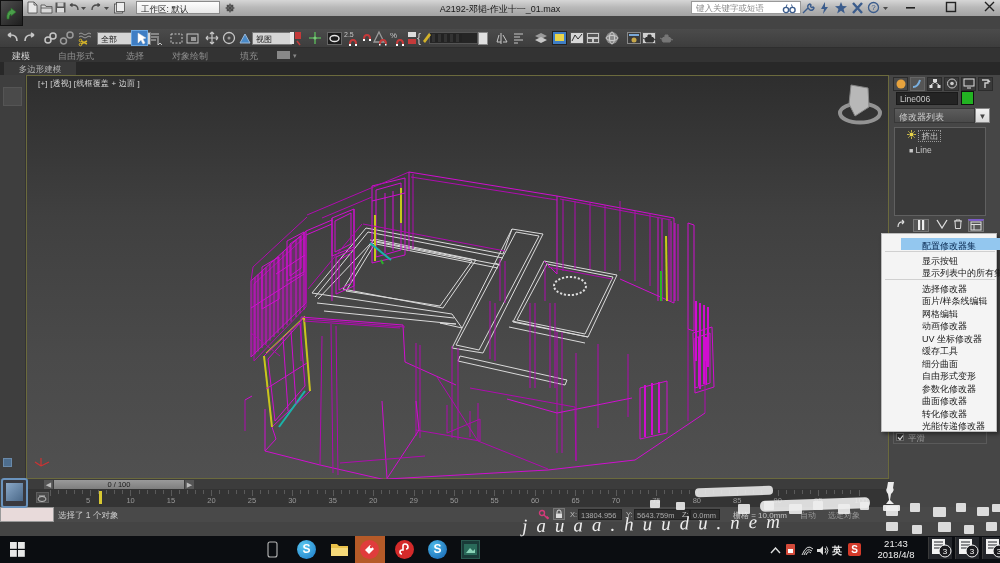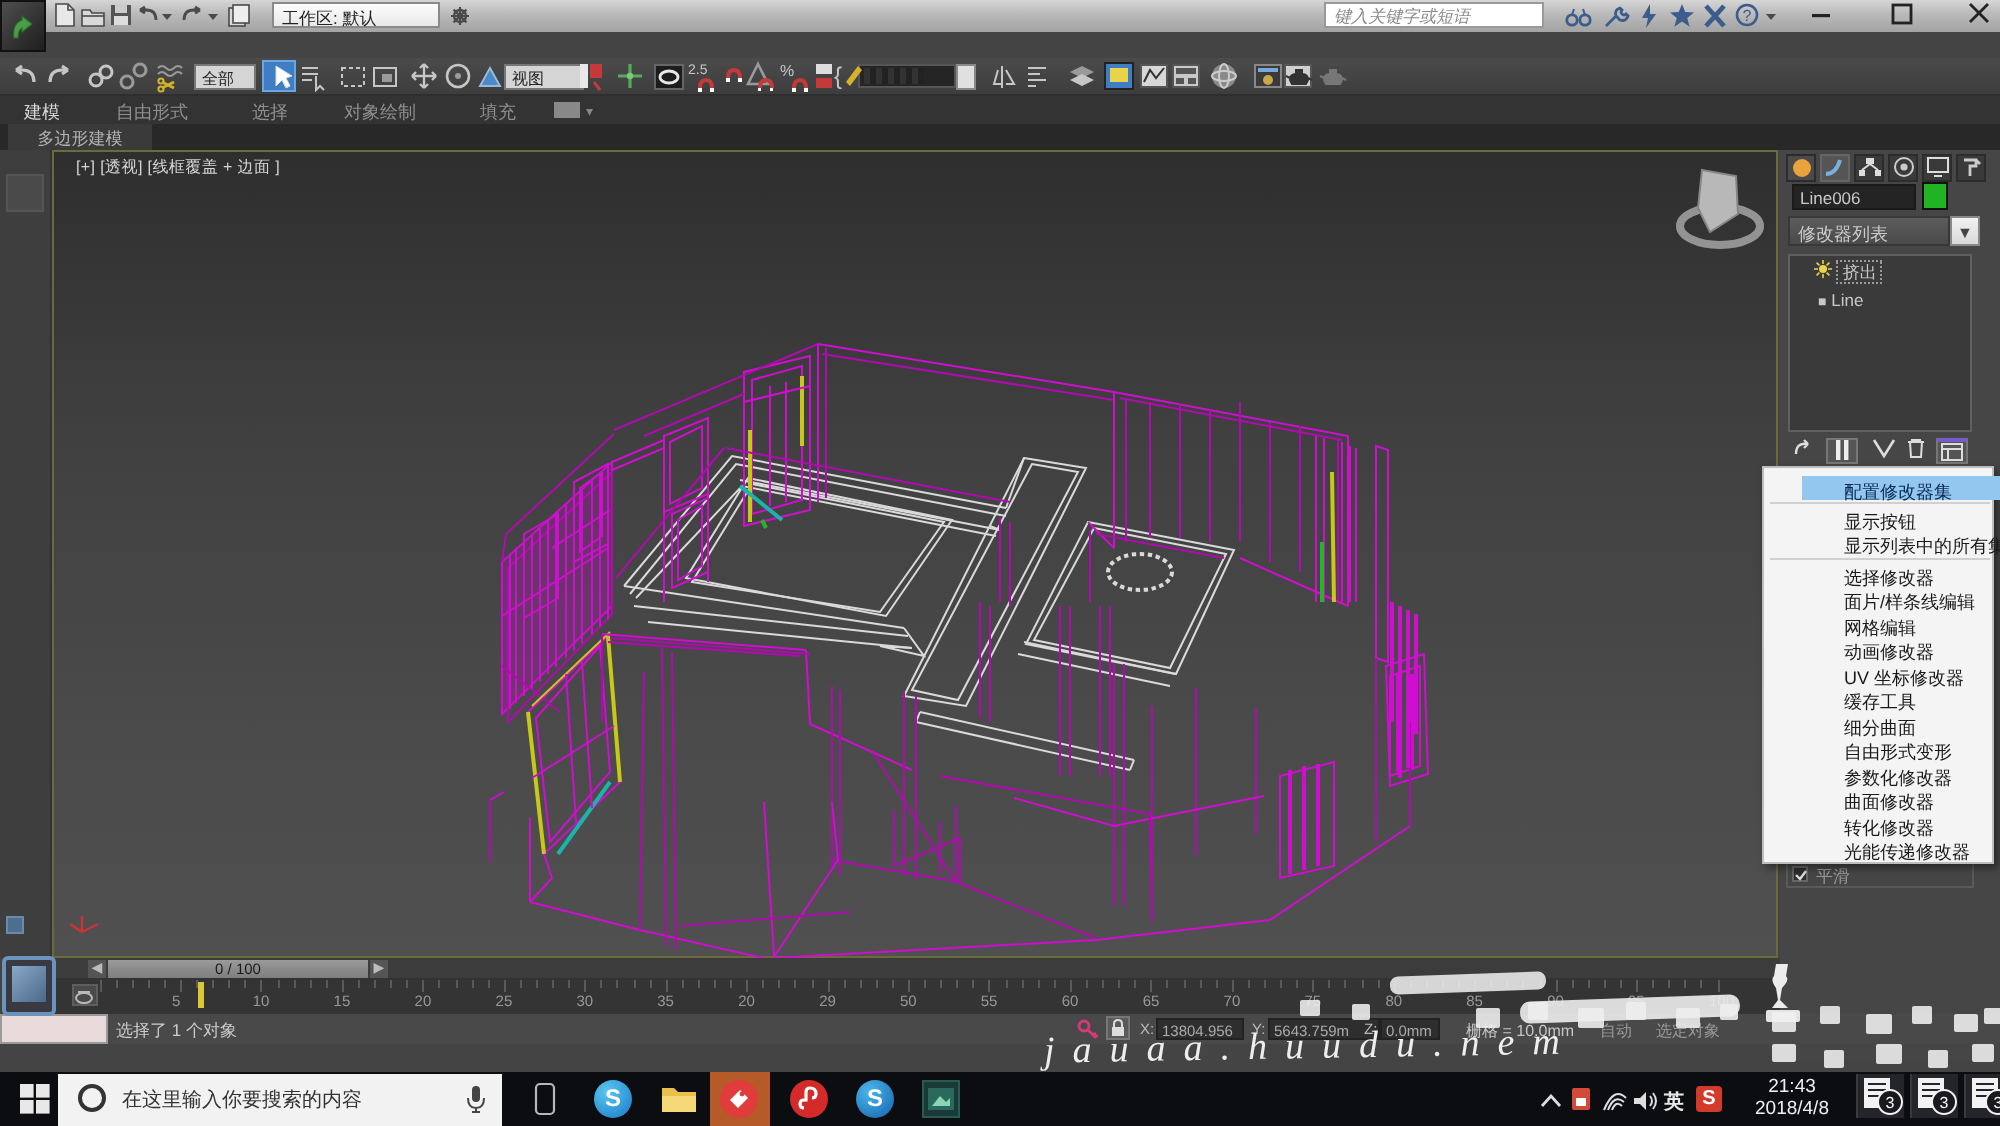--- a/index.html
+++ b/index.html
@@ -4,21 +4,21 @@
 *{margin:0;padding:0;box-sizing:border-box;}
 html,body{width:1000px;height:563px;overflow:hidden;background:#444;font-family:"Liberation Sans",sans-serif;}
 #root{position:absolute;top:0;left:0;width:1000px;height:563px;}
 .abs{position:absolute;}
 
 #titlebar{left:0;top:0;width:1000px;height:15.5px;background:linear-gradient(#d6d6d6,#b9b9b9 45%,#a3a3a3);}
 #logo{left:0;top:0;width:23px;height:26px;background:linear-gradient(135deg,#4e4e4e,#1e1e1e);border:1px solid #111;z-index:5;}
 #logo svg{position:absolute;left:3px;top:5px;}
 #title{left:320px;top:3px;width:360px;text-align:center;font-size:9px;color:#1a1a1a;}
 #wsbox{left:136px;top:1px;width:84px;height:13px;background:linear-gradient(#fdfdfd,#e8e8e8);border:1px solid #8a8a8a;font-size:8.5px;color:#222;padding:1.5px 0 0 4px;}
-#searchbox{left:662px;top:1px;width:110px;height:13px;background:#fff;border:1px solid #999;font-size:8.5px;color:#8a8a8a;font-style:italic;padding:1px 0 0 4px;}
+#searchbox{left:691px;top:1px;width:110px;height:13px;background:#fff;border:1px solid #999;font-size:8.5px;color:#8a8a8a;padding:1px 0 0 4px;}
 
 #menubar{left:0;top:15.5px;width:1000px;height:13px;background:linear-gradient(#ababab,#8f8f8f 40%,#6b6b6b);font-size:9px;color:#111;}
 #menubar span{position:absolute;top:1px;}
 
 #toolbar{left:0;top:28.5px;width:1000px;height:19.5px;background:linear-gradient(#4b4b4b,#3d3d3d);border-bottom:1px solid #2e2e2e;font-size:11px;color:#c2c2c2;}
 #toolbar .i{position:absolute;top:2px;}
 #toolbar .dd{height:13px;background:#d5d5d5;border:1px solid #777;color:#222;font-size:8px;padding:1px 2px 0 3px;top:3px;}
 
 #ribbontabs{left:0;top:48px;width:1000px;height:14px;background:#333;font-size:9px;}
 #ribbontabs span{position:absolute;top:2px;color:#8f8f8f;}
@@ -129,20 +129,21 @@
         <rect x="0" y="0" width="9" height="1.6" fill="#222"></rect>
       </g>
       <g transform="translate(946,2)">
         <rect x="0.5" y="0.5" width="9" height="9" fill="none" stroke="#222" stroke-width="1.4"></rect>
       </g>
       <g transform="translate(985,2)">
         <path d="M0,0 L9,9 M9,0 L0,9" stroke="#222" stroke-width="1.4"></path>
       </g>
     </svg>
   <div class="abs" id="wsbox">工作区: 默认</div>
+  <div class="abs" id="title">A2192-邓韬-作业十一_01.max</div>
   <div class="abs" id="searchbox">键入关键字或短语</div>
 
 
   <div class="abs" id="toolbar">
     <svg width="1000" height="19" style="position:absolute;left:0;top:0;z-index:2">
         <g transform="translate(6,4)">
           <path d="M11,8 Q11,2 5,2 L2,2 M2,2 L5,0 M2,2 L5,4" stroke="#c6c6c6" stroke-width="1.6" fill="none"></path>
         </g>
         <g transform="translate(24,4)">
           <path d="M1,8 Q1,2 7,2 L10,2 M10,2 L7,0 M10,2 L7,4" stroke="#c6c6c6" stroke-width="1.6" fill="none"></path>
@@ -266,21 +267,21 @@
           <circle cx="7" cy="8" r="2.5" fill="#c8a84a"></circle>
         </g>
         <g transform="translate(642,3)">
           <rect x="0.5" y="0.5" width="13" height="11" fill="#d0d0d0" stroke="#555"></rect>
           <path d="M3,8 Q3,5 6,5 L9,5 Q12,5 12,8 L11,10 L4,10 Z M6,5 L6,3 L9,3 L9,5 M3,7 L1,6 M12,7 L14,8" fill="#333" stroke="#333"></path>
         </g>
         <g transform="translate(659,3)">
           <path d="M3,8 Q3,5 6,5 L9,5 Q12,5 12,8 L11,10 L4,10 Z M6,5 L6,3 L9,3 L9,5 M3,7 L1,6 M12,7 L14,8" fill="#777" stroke="#777"></path>
         </g>
       </svg>
-    <span class="i dd" style="left:97px;width:31px">全部</span>
+    <span class="i dd" style="left:97px;width:54px">全部</span>
     <span class="i" style="left:131px;width:17px;height:16px;background:#3f7ec4;border:1px solid #6aa6e0;top:1.5px"></span>
     <span class="i dd" style="left:252px;width:40px">视图</span>
     <span class="i" style="left:429px;width:49px;height:12px;background:#252525;border:1px solid #555;top:3px">
         <span style="display:block;width:30px;height:8px;margin:1px 2px;background:repeating-linear-gradient(90deg,#333 0 3px,#222 3px 6px)"></span>
       </span>
     <span class="i" style="left:478px;width:10px;height:13px;background:#e0e0e0;border:1px solid #888;top:3px"></span>
     <span class="i" style="left:552px;width:15px;height:14px;background:#3f7ec4;border:1px solid #222;top:2.5px">
         <span style="display:block;margin:2px auto;width:9px;height:7px;background:#e8d44a"></span>
       </span>
   </div>
@@ -719,28 +720,20 @@
       <span style="position:absolute;left:800px;top:3px;font-size:8px;color:#999">自动</span>
       <span style="position:absolute;left:828px;top:3px;font-size:8px;color:#999">选定对象</span>
     </div>
 <div class="abs" id="taskbar"></div>
     <div class="abs" style="left:10px;top:542px;z-index:20"><svg width="15" height="15">
         <rect x="0" y="0" width="6.8" height="6.8" fill="#e8e8e8"></rect>
         <rect x="8" y="0" width="6.8" height="6.8" fill="#e8e8e8"></rect>
         <rect x="0" y="8" width="6.8" height="6.8" fill="#e8e8e8"></rect>
         <rect x="8" y="8" width="6.8" height="6.8" fill="#e8e8e8"></rect>
       </svg></div>
-    <div class="abs" id="tsearch">
-      <span style="position:absolute;left:10px;top:5px;width:14px;height:14px;border:2px solid #333;border-radius:8px"></span>
-      <span style="position:absolute;left:32px;top:6px">在这里输入你要搜索的内容</span>
-      <svg style="position:absolute;right:8px;top:5px" width="10" height="15">
-        <rect x="3" y="1" width="4" height="8" rx="2" fill="#444"></rect>
-        <path d="M1,7 Q1,12 5,12 Q9,12 9,7 M5,12 L5,14 M3,14 h4" stroke="#444" fill="none"></path>
-      </svg>
-    </div>
     <div class="abs appico" style="left:263px"><svg width="19" height="19">
         <rect x="5" y="2" width="9" height="15" rx="2" fill="none" stroke="#b8b8b8" stroke-width="1.1"></rect>
       </svg></div>
     <div class="abs appico" style="left:297px;border-radius:10px;background:radial-gradient(circle at 35% 30%,#5ac8f0,#1a78c8);color:#fff;font-size:12px;text-align:center;line-height:19px;font-weight:bold">S</div>
     <div class="abs appico" style="left:330px"><svg width="19" height="19">
         <path d="M1,4 L7,4 L9,6 L18,6 L18,16 L1,16 Z" fill="#e8c04a"></path>
         <path d="M1,8 L18,8 L18,16 L1,16 Z" fill="#f5d878"></path>
       </svg></div>
     <div class="abs" style="left:355px;top:536px;width:30px;height:27px;background:#b55a28"></div>
     <div class="abs appico" style="left:360px;border-radius:10px;background:#e03c3c"><svg width="19" height="19">

